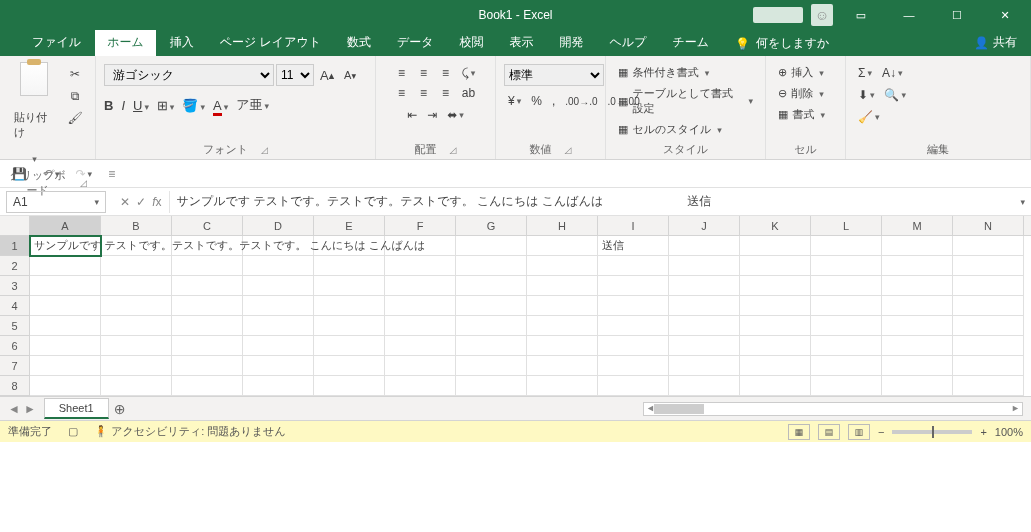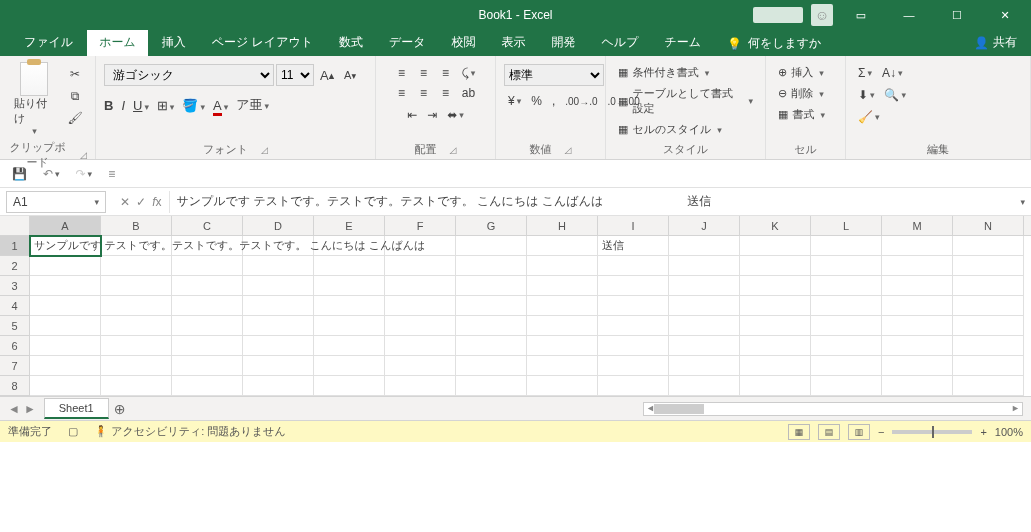--- a/index.html
+++ b/index.html
@@ -3,34 +3,34 @@
 <meta charset="utf-8">
 <style>
 * { box-sizing: border-box; margin: 0; padding: 0; font-family: "Segoe UI", "Yu Gothic UI", sans-serif; }
 body { width: 1031px; height: 532px; overflow: hidden; background: #fff; font-size: 12px; color: #444; }
 .titlebar { height: 30px; background: #217346; display: flex; align-items: center; color: #fff; position: relative; }
 .titlebar .title { position: absolute; left: 50%; transform: translateX(-50%); font-size: 12px; }
 .titlebar .right { margin-left: auto; display: flex; align-items: center; gap: 8px; padding-right: 6px; }
 .titlebar .winbtn { width: 40px; height: 30px; display: flex; align-items: center; justify-content: center; color: #fff; font-size: 11px; }
 .titlebar .avatar { width: 22px; height: 22px; background: #d7e7dd; border-radius: 2px; display:flex;align-items:center;justify-content:center;color:#888;font-size:14px;}
 .titlebar .user { width: 50px; height: 16px; background: #d7e7dd; border-radius:2px;}
-.tabbar { height: 26px; background: #217346; display: flex; align-items: flex-end; color: #fff; padding-left: 12px; gap: 2px; }
+.tabbar { height: 26px; background: #217346; display: flex; align-items: flex-end; color: #fff; padding-left: 20px; gap: 2px; }
 .tabbar .tab { padding: 5px 12px; font-size: 12px; cursor: pointer; }
 .tabbar .tab.active { background: #fff; color: #217346; }
 .tabbar .search { margin-left: 12px; display: flex; align-items: center; gap: 6px; padding-bottom:4px;}
 .tabbar .share { margin-left: auto; padding: 5px 14px; display:flex;align-items:center;gap:4px;}
 .ribbon { height: 104px; background: #f3f2f1; border-bottom: 1px solid #d4d4d4; display: flex; }
 .group { border-right: 1px solid #e1e1e1; padding: 4px 8px 0 8px; display: flex; flex-direction: column; }
 .group .body { flex: 1; display: flex; gap: 4px; }
 .group .label { text-align: center; font-size: 11px; color: #666; padding: 2px 0; display:flex;align-items:center;justify-content:center;gap:13px;}
 .group .label .dlg { font-size: 9px; color: #888; }
 .btn { display: flex; align-items: center; justify-content: center; padding: 2px 4px; border-radius: 2px; cursor: pointer; }
 .vstack { display: flex; flex-direction: column; gap: 2px; }
 .hstack { display: flex; gap: 2px; align-items: center; }
-.clipboard-paste { display:flex;flex-direction:column;align-items:center;gap:0;padding:2px 6px;cursor:pointer;}
+.clipboard-paste { display:flex;flex-direction:column;align-items:center;gap:14px;padding:2px 6px;cursor:pointer;}
 .clipboard-paste .icn { width: 28px; height: 34px; background: linear-gradient(#fff,#f5f5f5); border:1px solid #ccc; position:relative;}
 .clipboard-paste .icn::before { content:""; position:absolute; top:-4px; left:6px; width:14px; height:6px; background:#d9b36c; border-radius:2px;}
 .small-icn { width: 16px; height: 16px; display: inline-flex; align-items: center; justify-content: center; font-size: 12px; }
 select.font { height: 22px; width: 170px; font-size: 12px; border:1px solid #ccc; padding:0 4px;}
 select.size { height: 22px; width: 38px; font-size: 12px; border:1px solid #ccc;}
 .font-row2 { display:flex;gap:8px;align-items:center;margin-top:6px;}
 .font-row2 .f { font-size:13px; cursor:pointer;}
 .align-grid { display:grid;grid-template-columns:repeat(3,20px);grid-template-rows:repeat(2,18px);gap:2px;}
 .align-grid .c { border:1px solid transparent;display:flex;align-items:center;justify-content:center;cursor:pointer;}
 .dd { font-size:9px;color:#666;margin-left:2px;}

